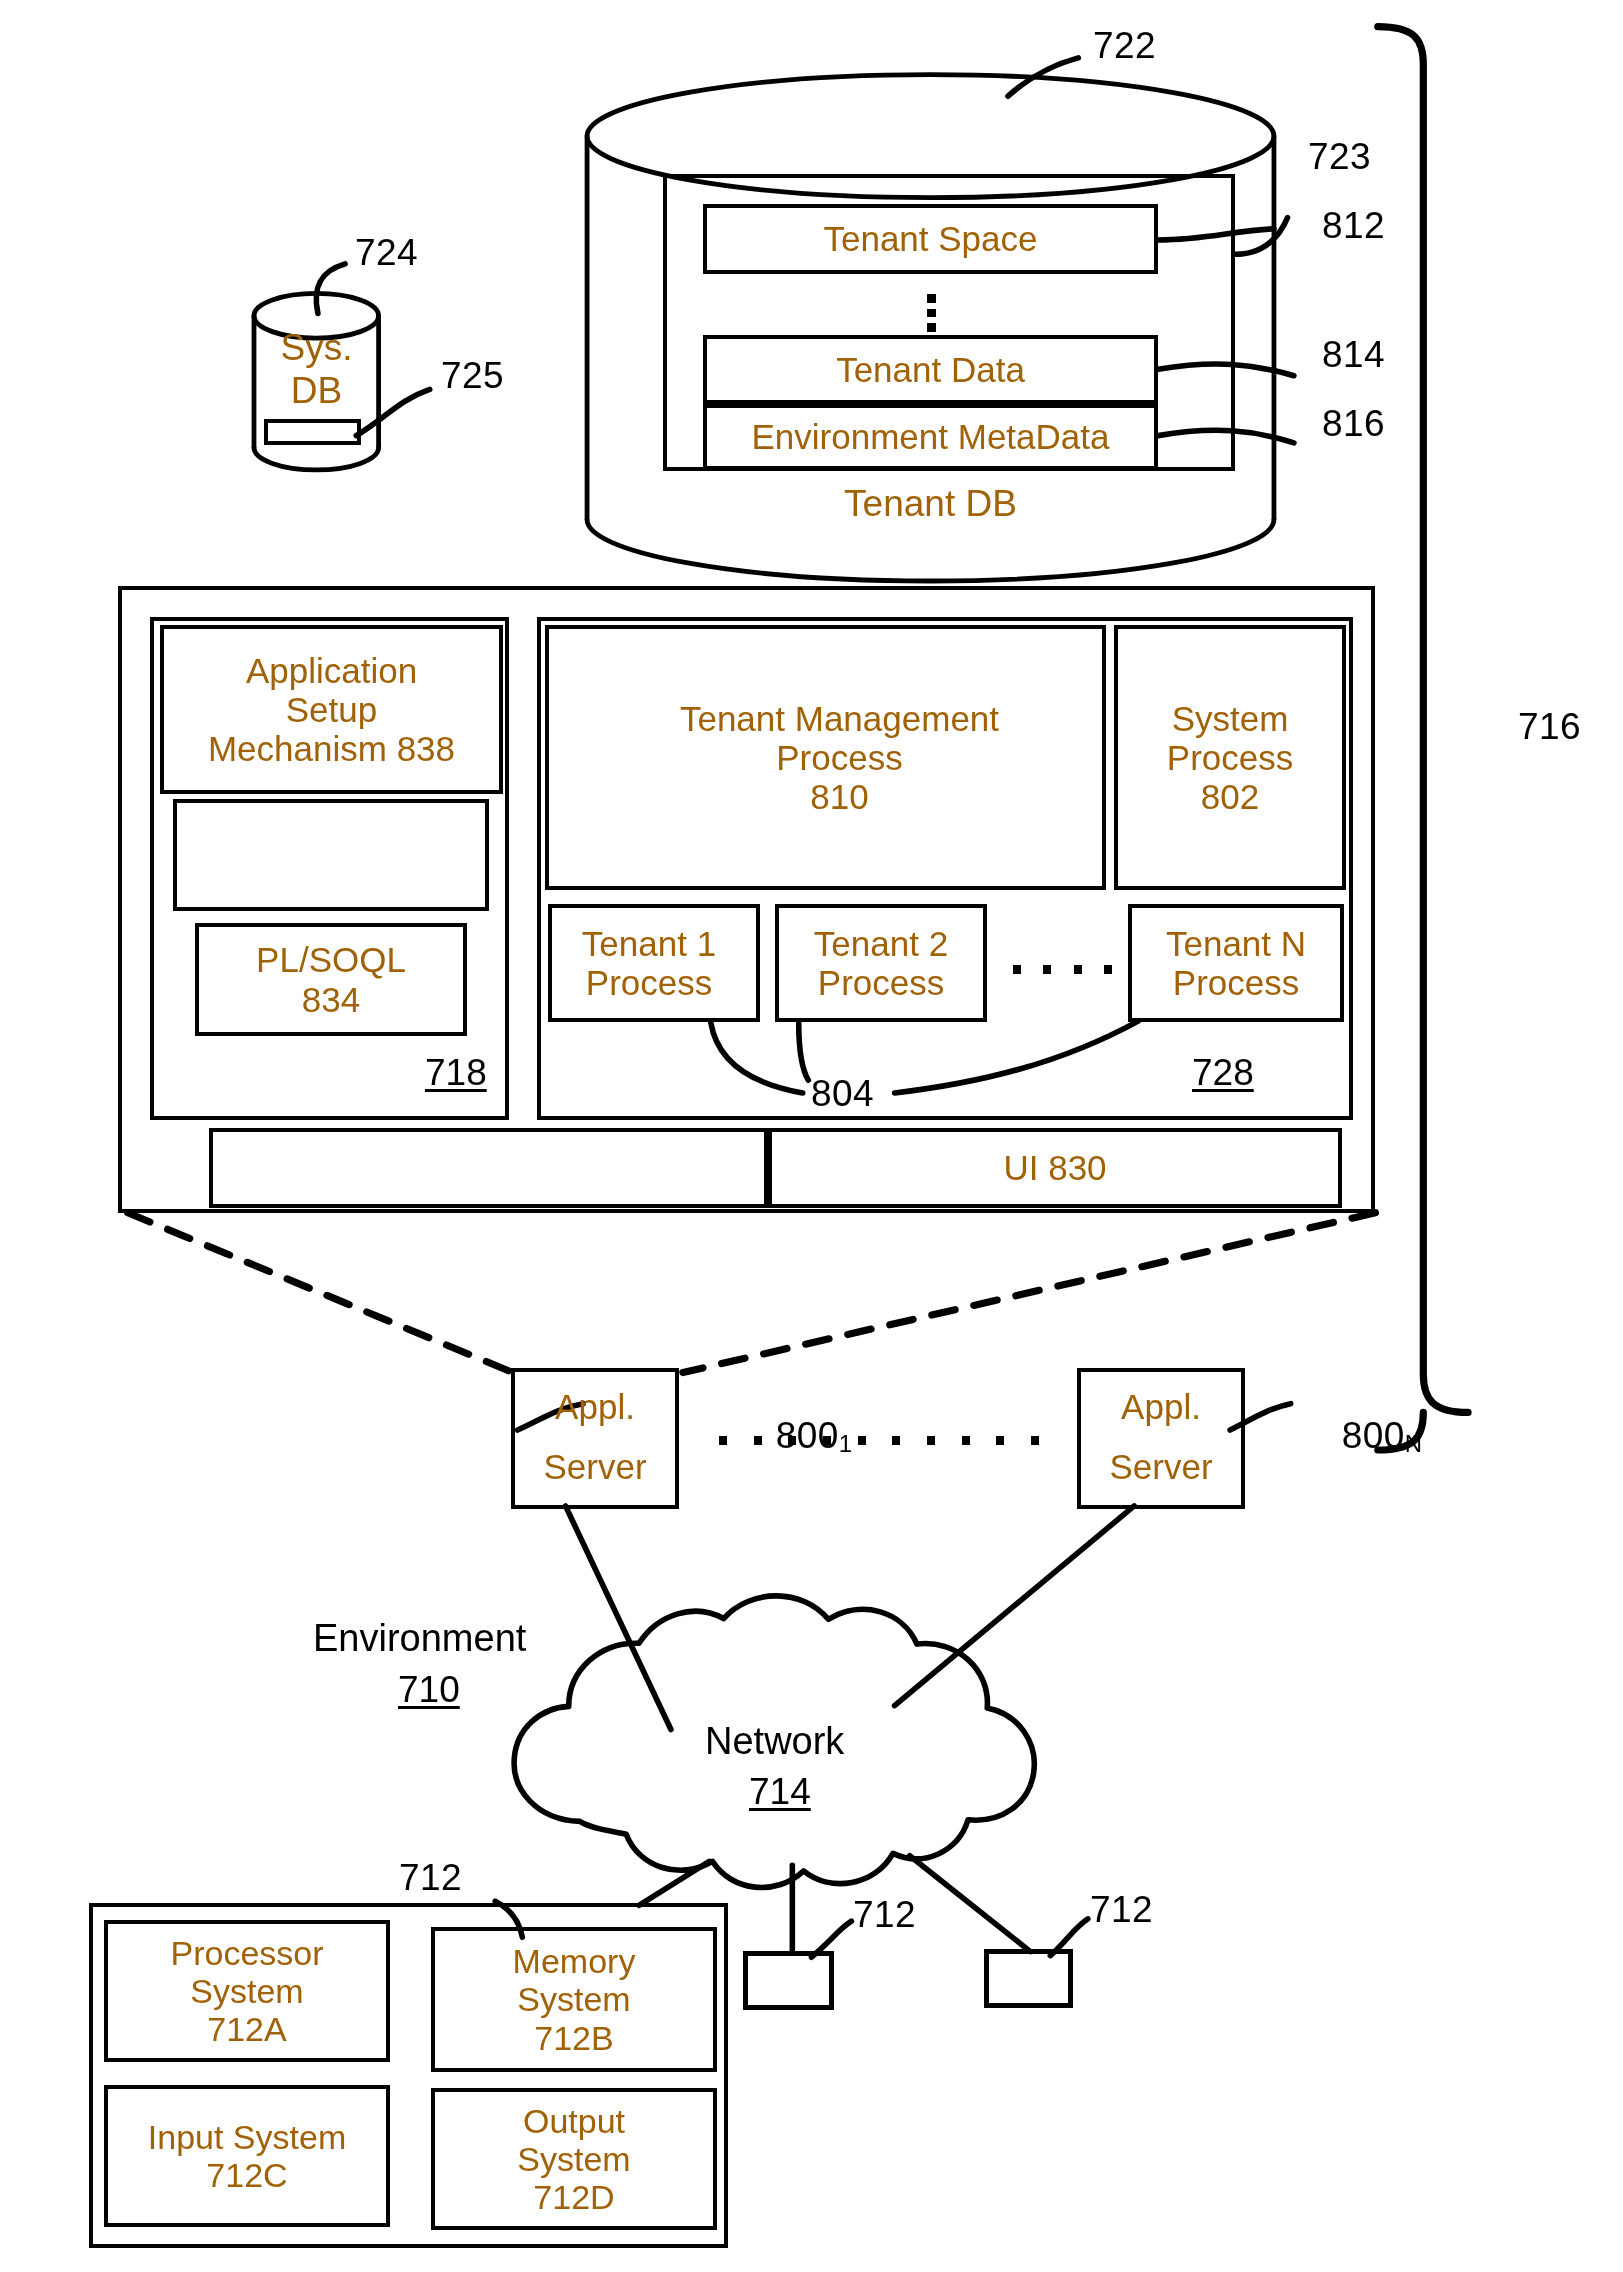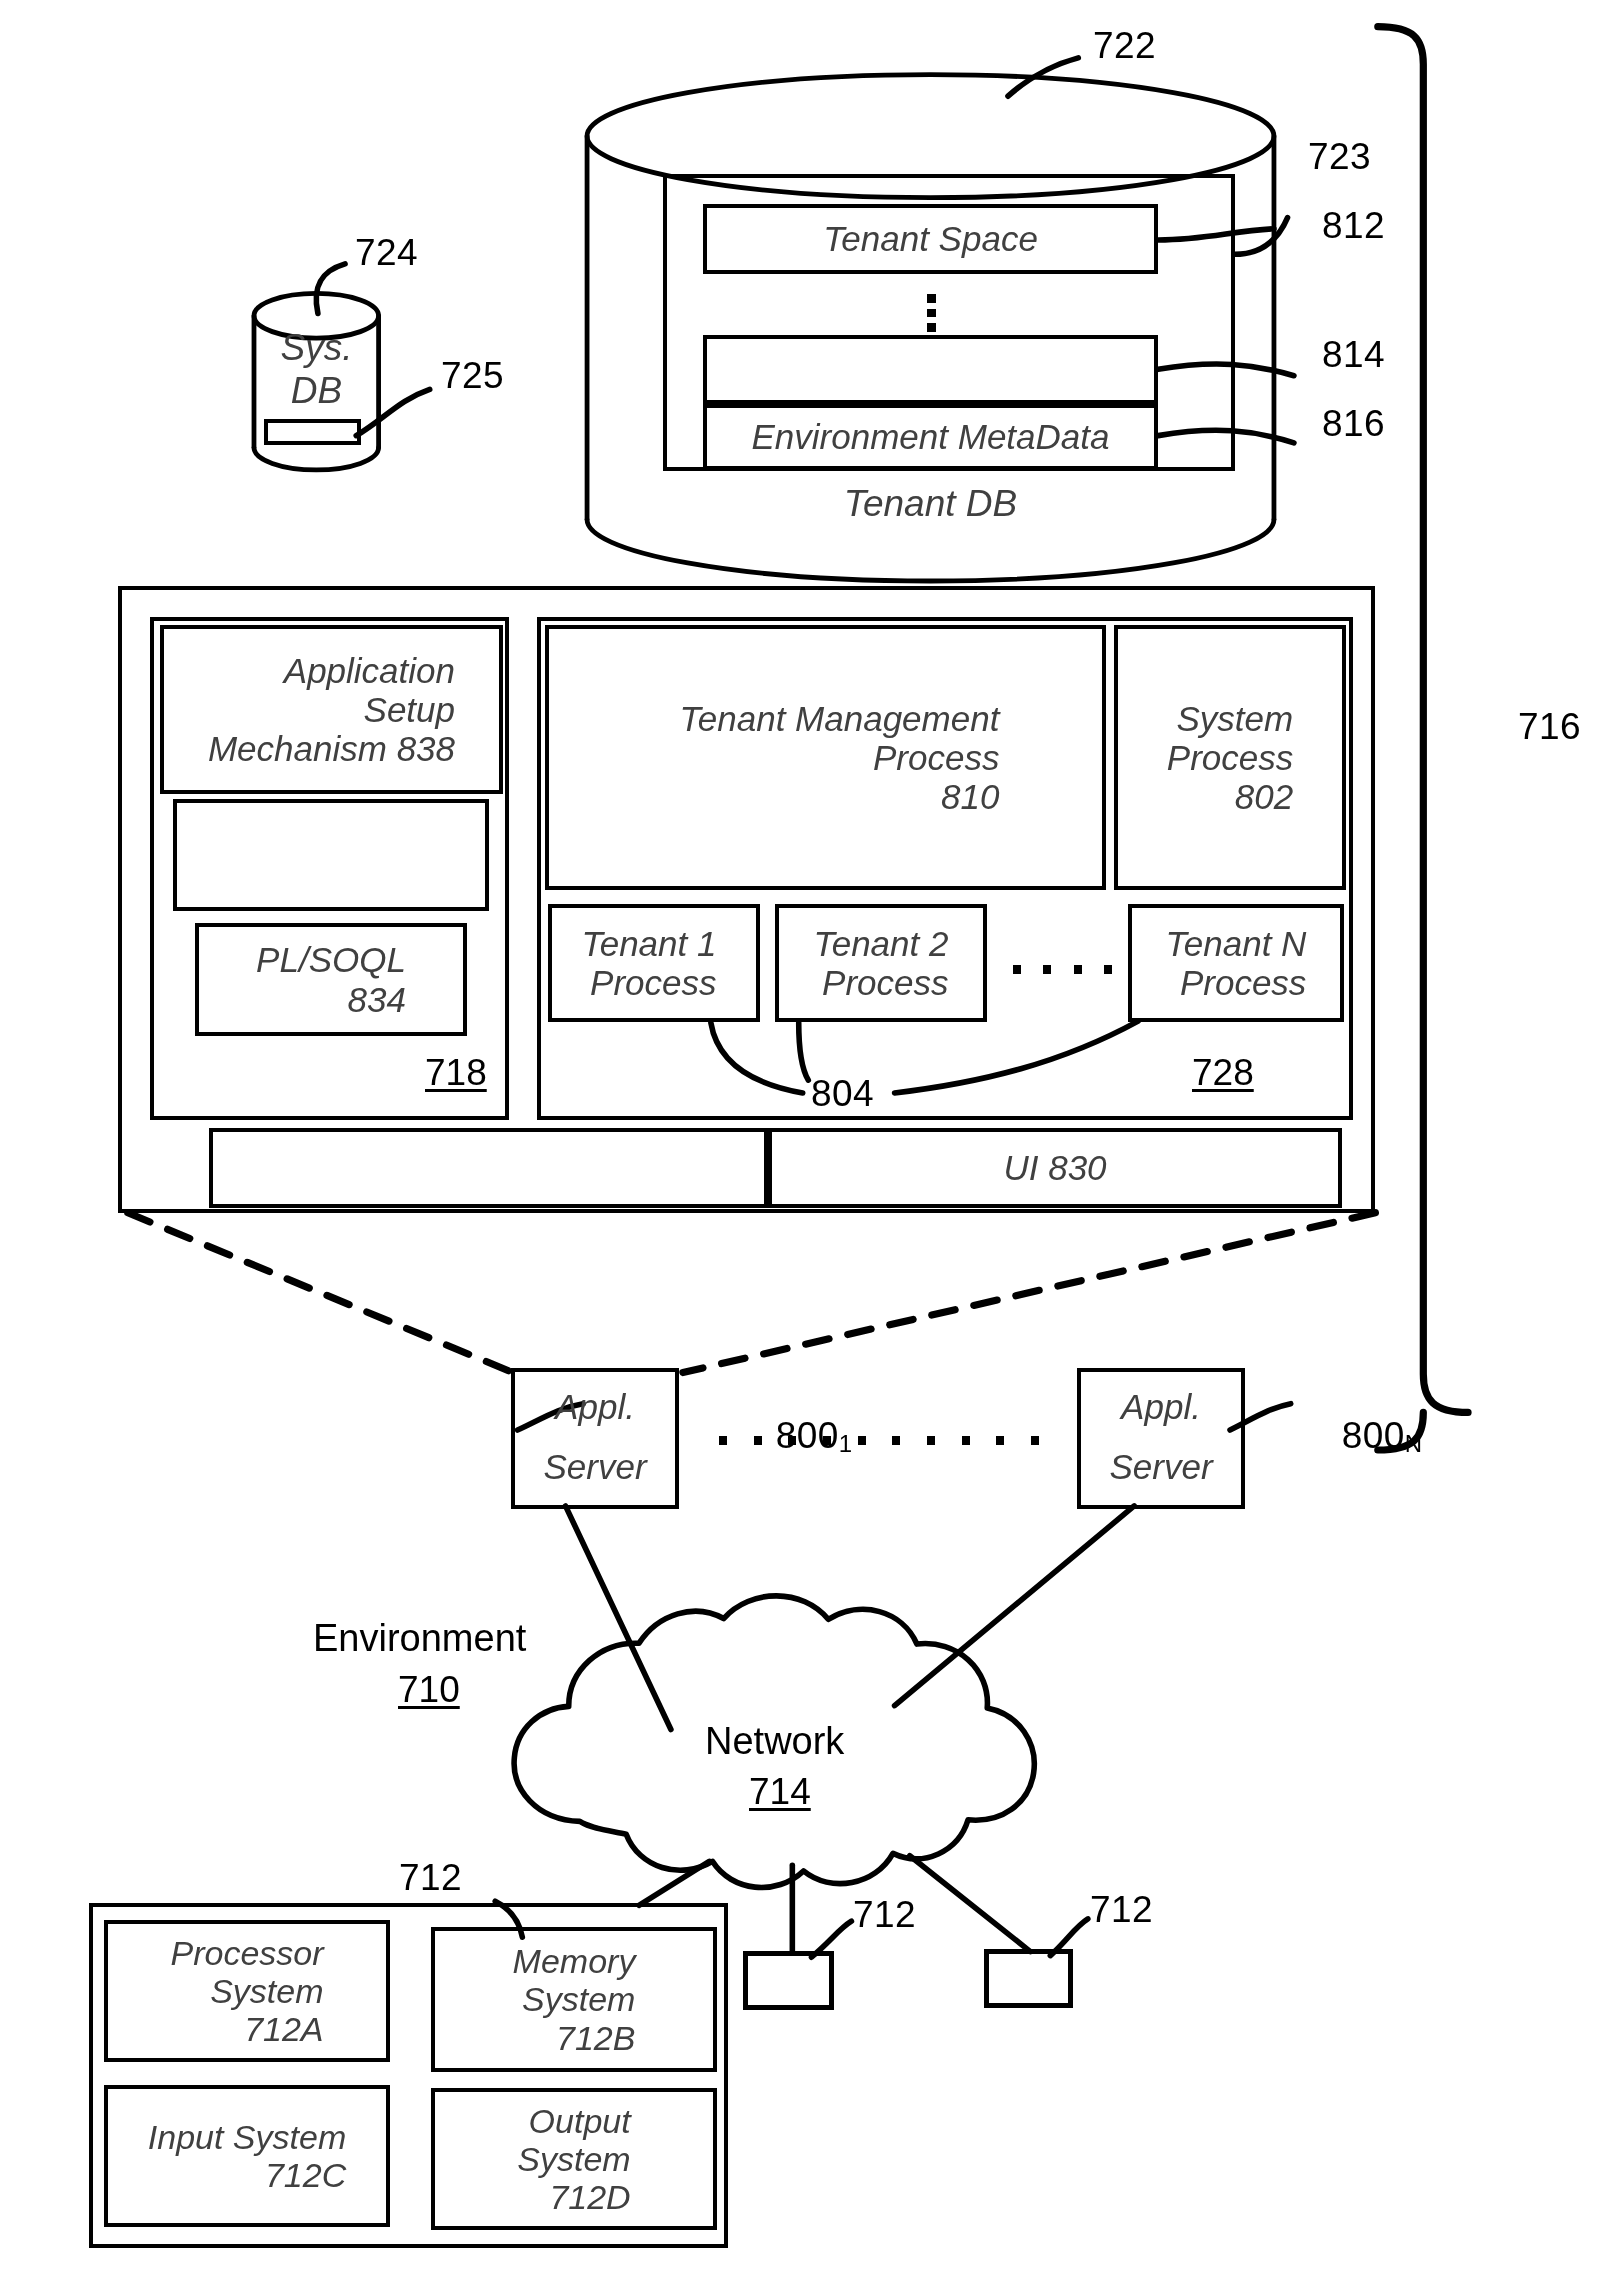--- a/index.html
+++ b/index.html
@@ -39,27 +39,26 @@
     font-size: 37px;
     text-decoration: underline;
     text-underline-offset: 4px;
     text-decoration-thickness: 3.2px;
   }
   .boxtext {
     position: absolute;
     display: flex;
     align-items: center;
     justify-content: center;
-    text-align: right;
+    text-align: center;
     font-size: 35px;
     line-height: 1.12;
     font-family: "Liberation Sans", sans-serif;
-    color: #404040;
+    color: #a16207;
     box-sizing: border-box;
-    font-style: italic;
   }
   .rectbox {
     position: absolute;
     border: 4px solid #000;
     box-sizing: border-box;
     background: transparent;
   }
   .rectbox.thick { border-width: 4.8px; }
   .sub { font-size: 24px; vertical-align: -0.18em; }
   .dots-h {
@@ -165,20 +164,21 @@
   <div class="rectbox" style="left:703px; top:204px; width:455px; height:70px; border-width:4.8px;"></div>
   <div class="boxtext" style="left:703px; top:204px; width:455px; height:70px;">Tenant Space</div>
 
   <div class="vdots" style="left:927px; top:294px; width:9.6px; height:38px;">
     <i></i>
       <i></i>
       <i></i>
   </div>
 
   <div class="rectbox" style="left:703px; top:335px; width:455px; height:69px; border-width:4.8px;"></div>
+  <div class="boxtext" style="left:703px; top:335px; width:455px; height:69px;">Tenant Data</div>
 
   <div class="rectbox" style="left:703px; top:404px; width:455px; height:66px; border-width:4.8px;"></div>
   <div class="boxtext" style="left:703px; top:404px; width:455px; height:66px;">Environment MetaData</div>
 
   <div class="boxtext" style="left:743px; top:479px; width:375px; height:50px; font-size:37px;">Tenant DB</div>
 
   <div class="lbl ref" style="left:1093px; top:25.6px;text-align:center;">722</div>
   <div class="lbl ref" style="left:1308px; top:137px;">723</div>
   <div class="lbl ref" style="left:1322px; top:206px;">812</div>
   <div class="lbl ref" style="left:1322px; top:335px;">814</div>

